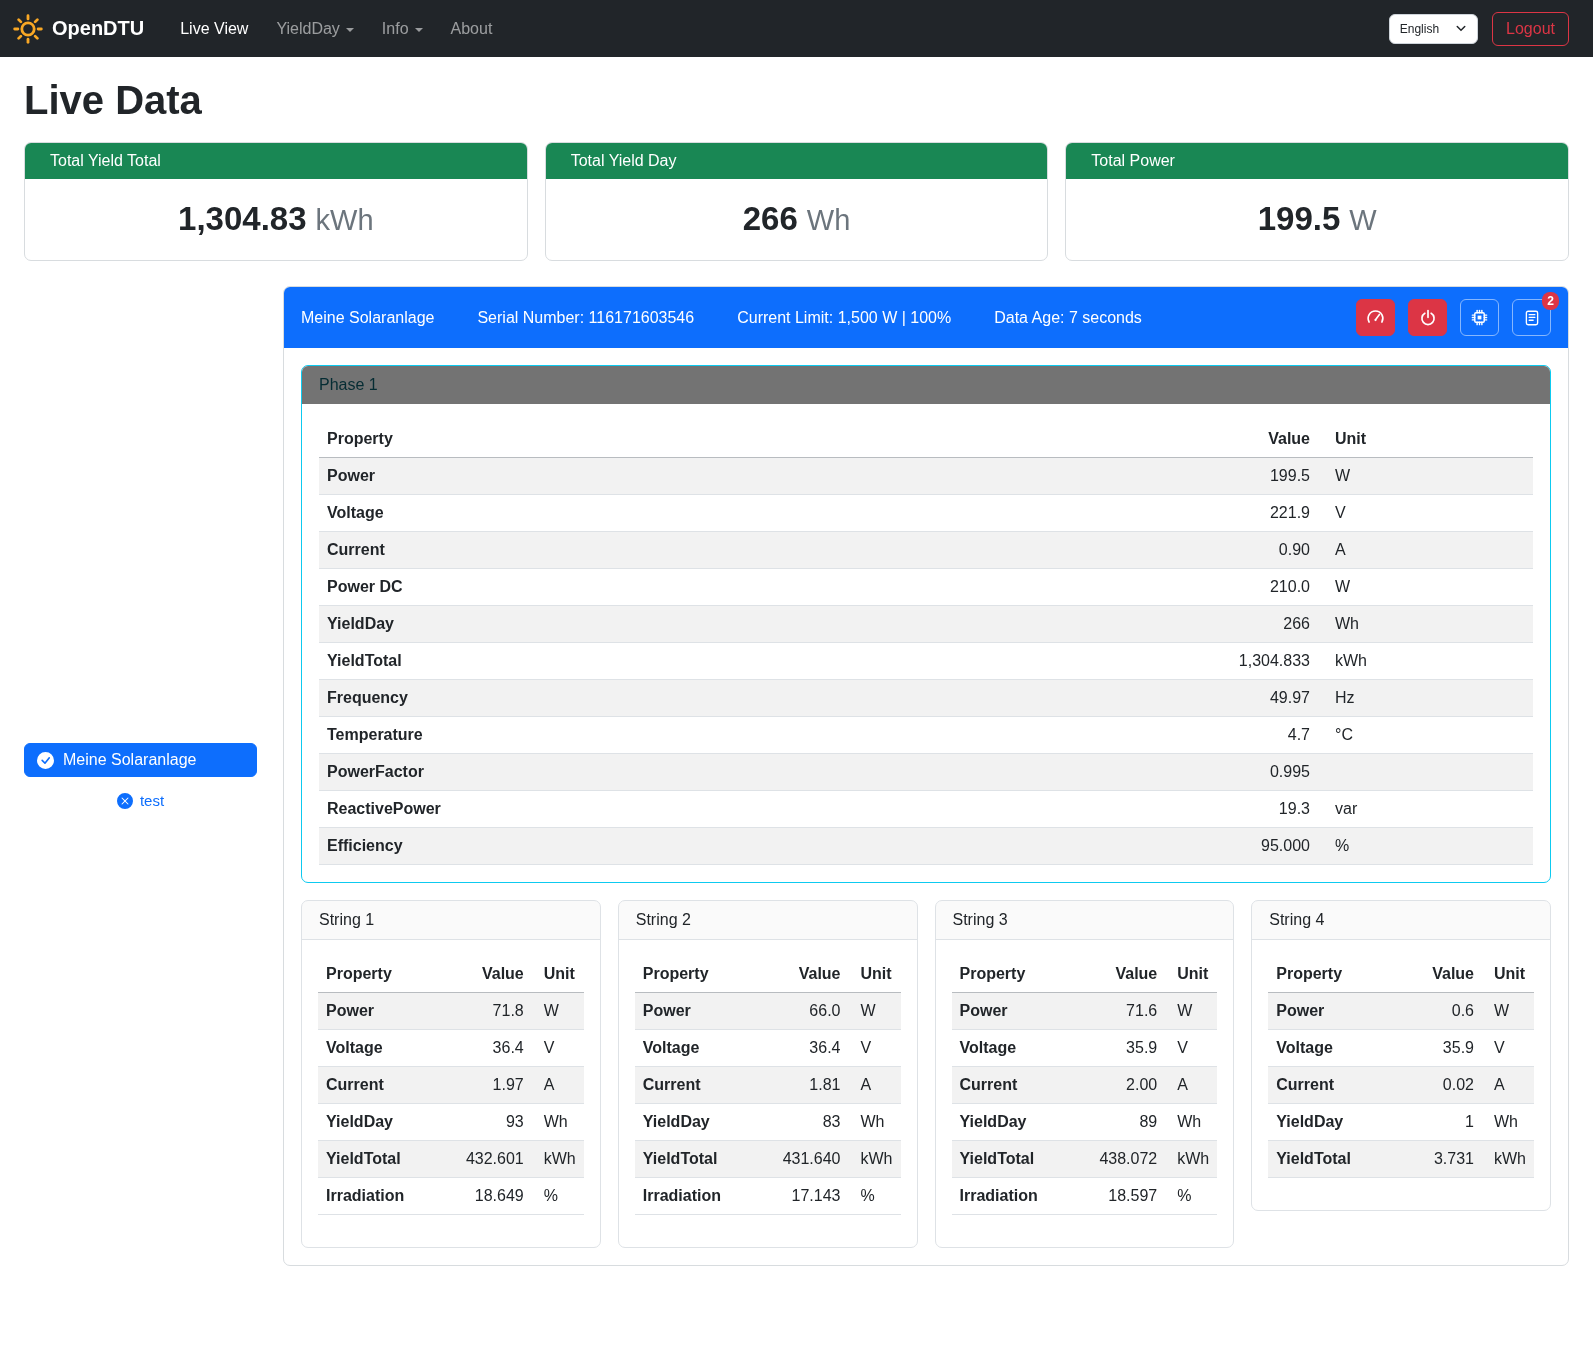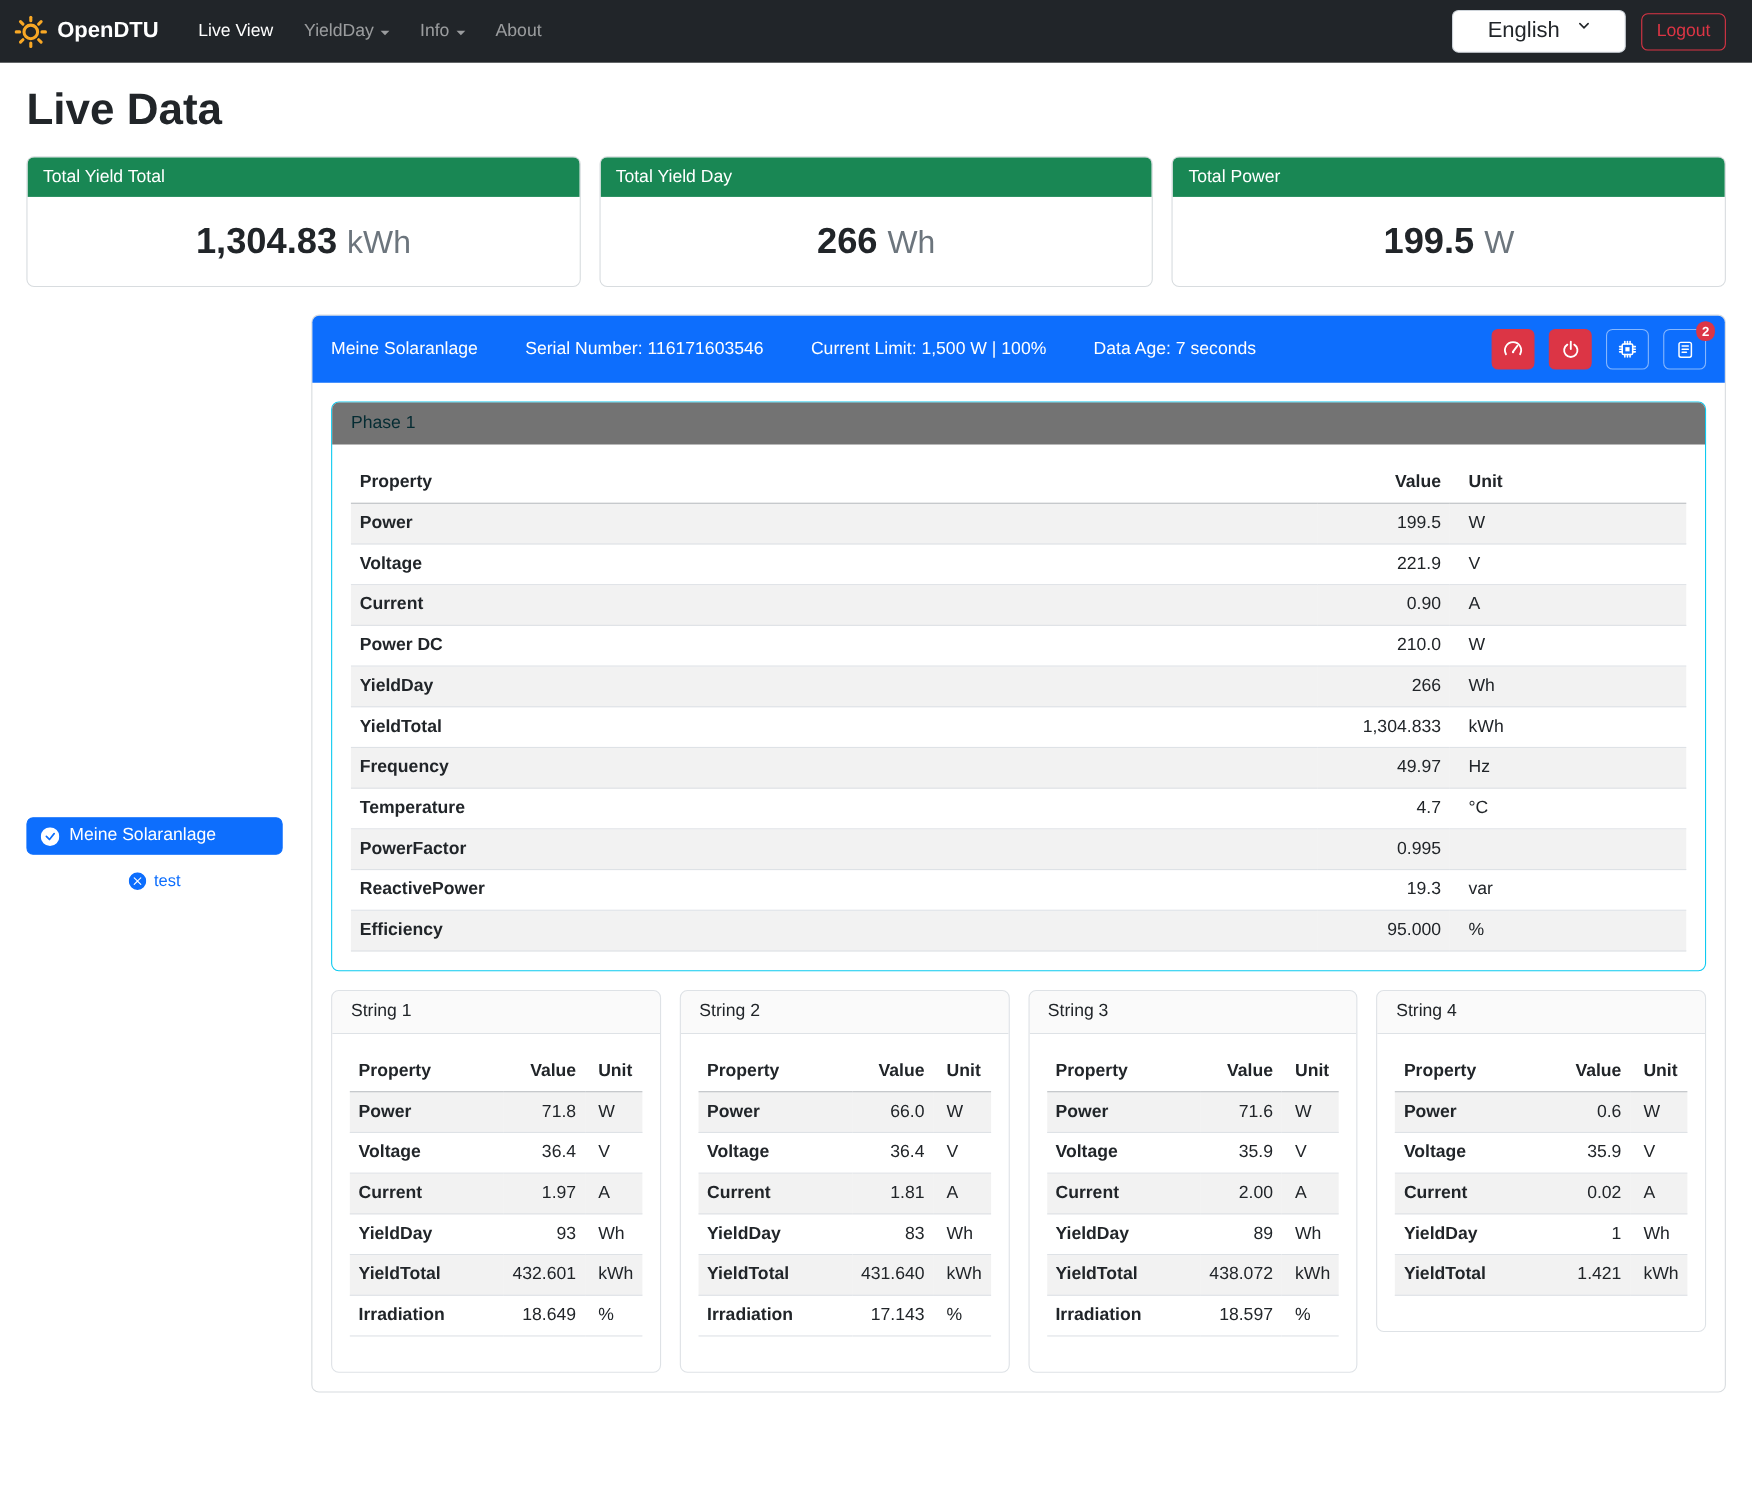--- a/index.html
+++ b/index.html
@@ -33,42 +33,42 @@
   .nav-link.active { color: #fff; }
   .caret {
     width: 0; height: 0; display: inline-block;
     border-left: 4px solid transparent; border-right: 4px solid transparent;
     border-top: 4px solid currentColor; margin-top: 2px;
   }
   .nav-right { margin-left: auto; display: flex; align-items: center; gap: 14px; }
   .lang-select {
     background: #fff; color: #212529;
     border: 1px solid #ced4da; border-radius: 6px;
-    padding: 7px 31px; font-size: 20px;
+    padding: 7px 10px; font-size: 12px;
     display: flex; align-items: flex-start; gap: 16px; cursor: pointer;
   }
   .logout-btn {
     background: transparent; color: #dc3545;
     border: 1px solid #dc3545; border-radius: 6px;
     padding: 7px 13px; font-size: 16px; cursor: pointer;
     font-family: inherit;
   }
 
   
   .container { padding: 0 24px 28px; }
   .page-title { font-size: 40px; font-weight: 700; margin: 21px 0 19px; }
 
   .summary-row { display: flex; gap: 17px; margin-bottom: 25px; }
   .summary-card {
     flex: 1; background: #fff;
     border: 1px solid #d8dcdf; border-radius: 7px; overflow: hidden;
   }
   .summary-card .card-header {
     background: #198754; color: #fff;
-    padding: 9px 14px; font-size: 16px;
+    padding: 9px 25px; font-size: 16px;
   }
   .summary-card .card-body { padding: 21px 16px 22px; text-align: center; }
   .big-value { font-size: 33px; font-weight: 700; color: #212529; }
   .big-unit { font-size: 29px; color: #6c757d; margin-left: 9px; font-weight: 400; }
 
   
   .content-row { display: flex; gap: 26px; align-items: center; }
   .sidebar { flex: 0 0 233px; width: 233px; }
   .inverter-select-btn {
     width: 100%; display: flex; align-items: center; gap: 9px;
@@ -582,21 +582,21 @@
                       </tr>
 
                       <tr>
                         <td class="col-prop">YieldDay</td>
                         <td class="col-val">1</td>
                         <td class="col-unit">Wh</td>
                       </tr>
 
                       <tr>
                         <td class="col-prop">YieldTotal</td>
-                        <td class="col-val">1.421</td>
+                        <td class="col-val">3.731</td>
                         <td class="col-unit">kWh</td>
                       </tr>
                     </tbody>
                 </table>
               </div>
             </div>
 
           </div>
         </div>
       </section>

